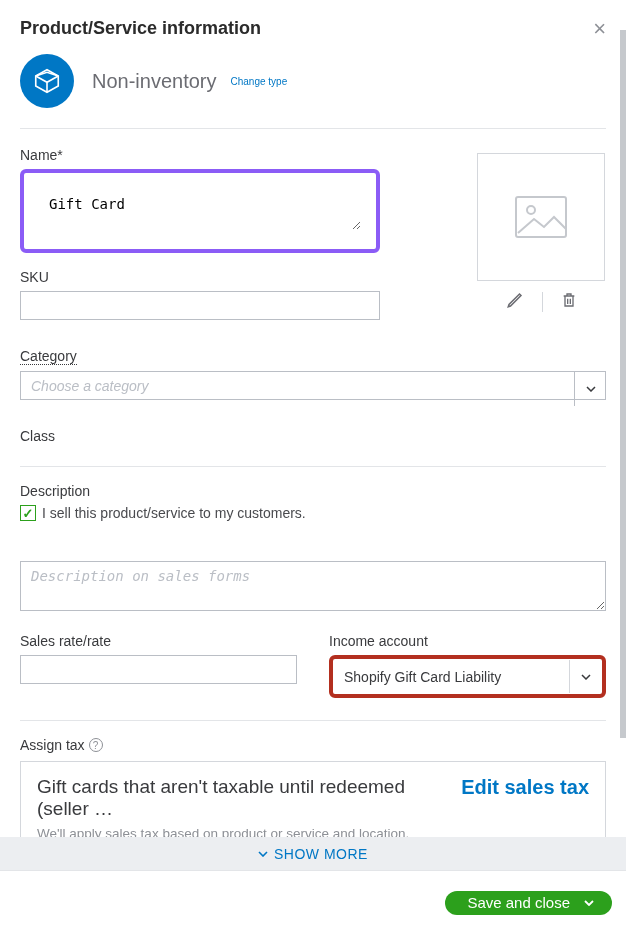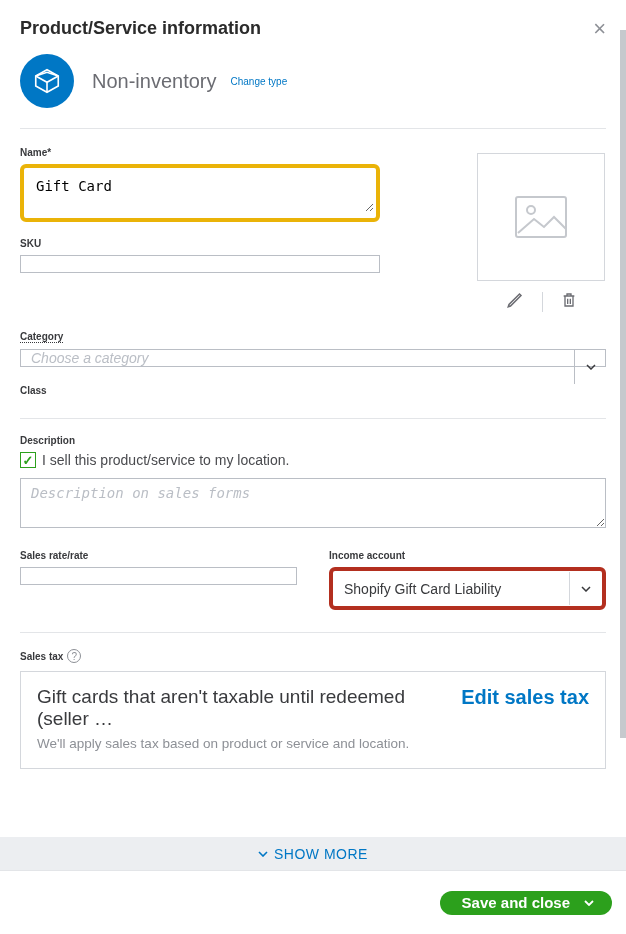--- a/index.html
+++ b/index.html
@@ -56,22 +56,22 @@
   }
   .change-link {
     color: #0077c5;
     font-size: 10px;
     cursor: pointer;
   }
   .form-area {
     margin-top: 18px;
   }
   .field-label {
-    font-size: 10px;
-    font-weight: 700;
+    font-size: 14px;
+    font-weight: 400;
     color: #393a3d;
     margin-bottom: 6px;
     display: block;
   }
   .sub-dotted {
     border-bottom: 1px dotted #393a3d;
     display: inline-block;
   }
   .name-row {
     display: flex;
@@ -100,45 +100,45 @@
     gap: 18px;
     margin-top: 10px;
     color: #8d9096;
   }
   .img-actions .divider-line {
     width: 1px; height: 20px; background: #d4d7dc;
   }
   .input {
     width: 100%;
     border: 1px solid #babec5;
-    height: 18px;
+    height: 29px;
     padding: 6px 10px;
     font-size: 14px;
     color: #393a3d;
     background: #fff;
   }
   .input::placeholder { color: #babec5; font-style: italic; }
   textarea.input { height: auto; resize: both; }
   .name-box {
-    border: 4px solid #eab308;
+    border: 4px solid #8b5cf6;
     border-radius: 6px;
-    padding: 2px;
+    padding: 15px;
     margin-top: 2px;
   }
   .name-box textarea {
     border: none;
     width: 100%;
     height: 42px;
     padding: 8px 10px;
     font-size: 14px;
     resize: both;
     outline: none;
   }
   .sku-block { margin-top: 16px; }
-  .cat-block, .class-block { margin-top: 18px; }
+  .cat-block, .class-block { margin-top: 28px; }
   .select-wrap {
     position: relative;
   }
   .select-wrap .caret {
     position: absolute;
     right: 0; top: 0;
     width: 32px; height: 35px;
     border-left: 1px solid #babec5;
     display: flex; align-items: center; justify-content: center;
     pointer-events: none;
@@ -162,20 +162,21 @@
     color: #2ca01c;
     font-size: 13px;
     font-weight: bold;
   }
   .desc-text {
     font-size: 14px;
     color: #494a4e;
   }
   .desc-area textarea {
     height: 50px;
+    margin-top: 30px;
   }
   .two-col {
     display: flex;
     gap: 32px;
     margin-top: 18px;
   }
   .two-col > div { flex: 1; }
   .income-box {
     border: 4px solid #b32f1f;
     border-radius: 6px;
@@ -250,21 +251,21 @@
     padding-right: 14px;
   }
   .save-btn {
     background: #2ca01c;
     color: #fff;
     border: none;
     border-radius: 22px;
     height: 24px;
     padding: 0 18px 0 22px;
     font-size: 15px;
-    font-weight: 700;
+    font-weight: 400;
     display: flex;
     align-items: center;
     gap: 14px;
     cursor: pointer;
   }
   .scroll-edge {
     position: absolute;
     right: 0;
     top: 30px;
     bottom: 196px;
@@ -344,21 +345,21 @@
 
     <div class="class-block">
       <label class="field-label">Class</label>
     </div>
 
     <hr class="divider">
 
     <label class="field-label">Description</label>
     <div class="check-row">
       <div class="checkbox">✓</div>
-      <div class="desc-text">I sell this product/service to my location.</div>
+      <div class="desc-text">I sell this product/service to my customers.</div>
     </div>
     <div class="desc-area">
       <textarea class="input" placeholder="Description on sales forms" style=""></textarea>
     </div>
 
     <div class="two-col">
       <div>
         <label class="field-label">Sales rate/rate</label>
         <input class="input" value="" style="">
       </div>
@@ -373,21 +374,21 @@
                 </svg>
             </div>
           </div>
         </div>
       </div>
     </div>
 
     <hr class="divider">
 
     <div class="sales-tax-label">
-      <span class="field-label" style="margin-bottom:0">Sales tax</span>
+      <span class="field-label" style="margin-bottom:0">Assign tax</span>
       <span class="qmark">?</span>
     </div>
     <div class="tax-box">
       <div class="tax-main">
         <div class="tax-title">Gift cards that aren't taxable until redeemed (seller …</div>
         <div class="tax-sub">We'll apply sales tax based on product or service and location.</div>
       </div>
       <div class="edit-tax">Edit sales tax</div>
     </div>
 

